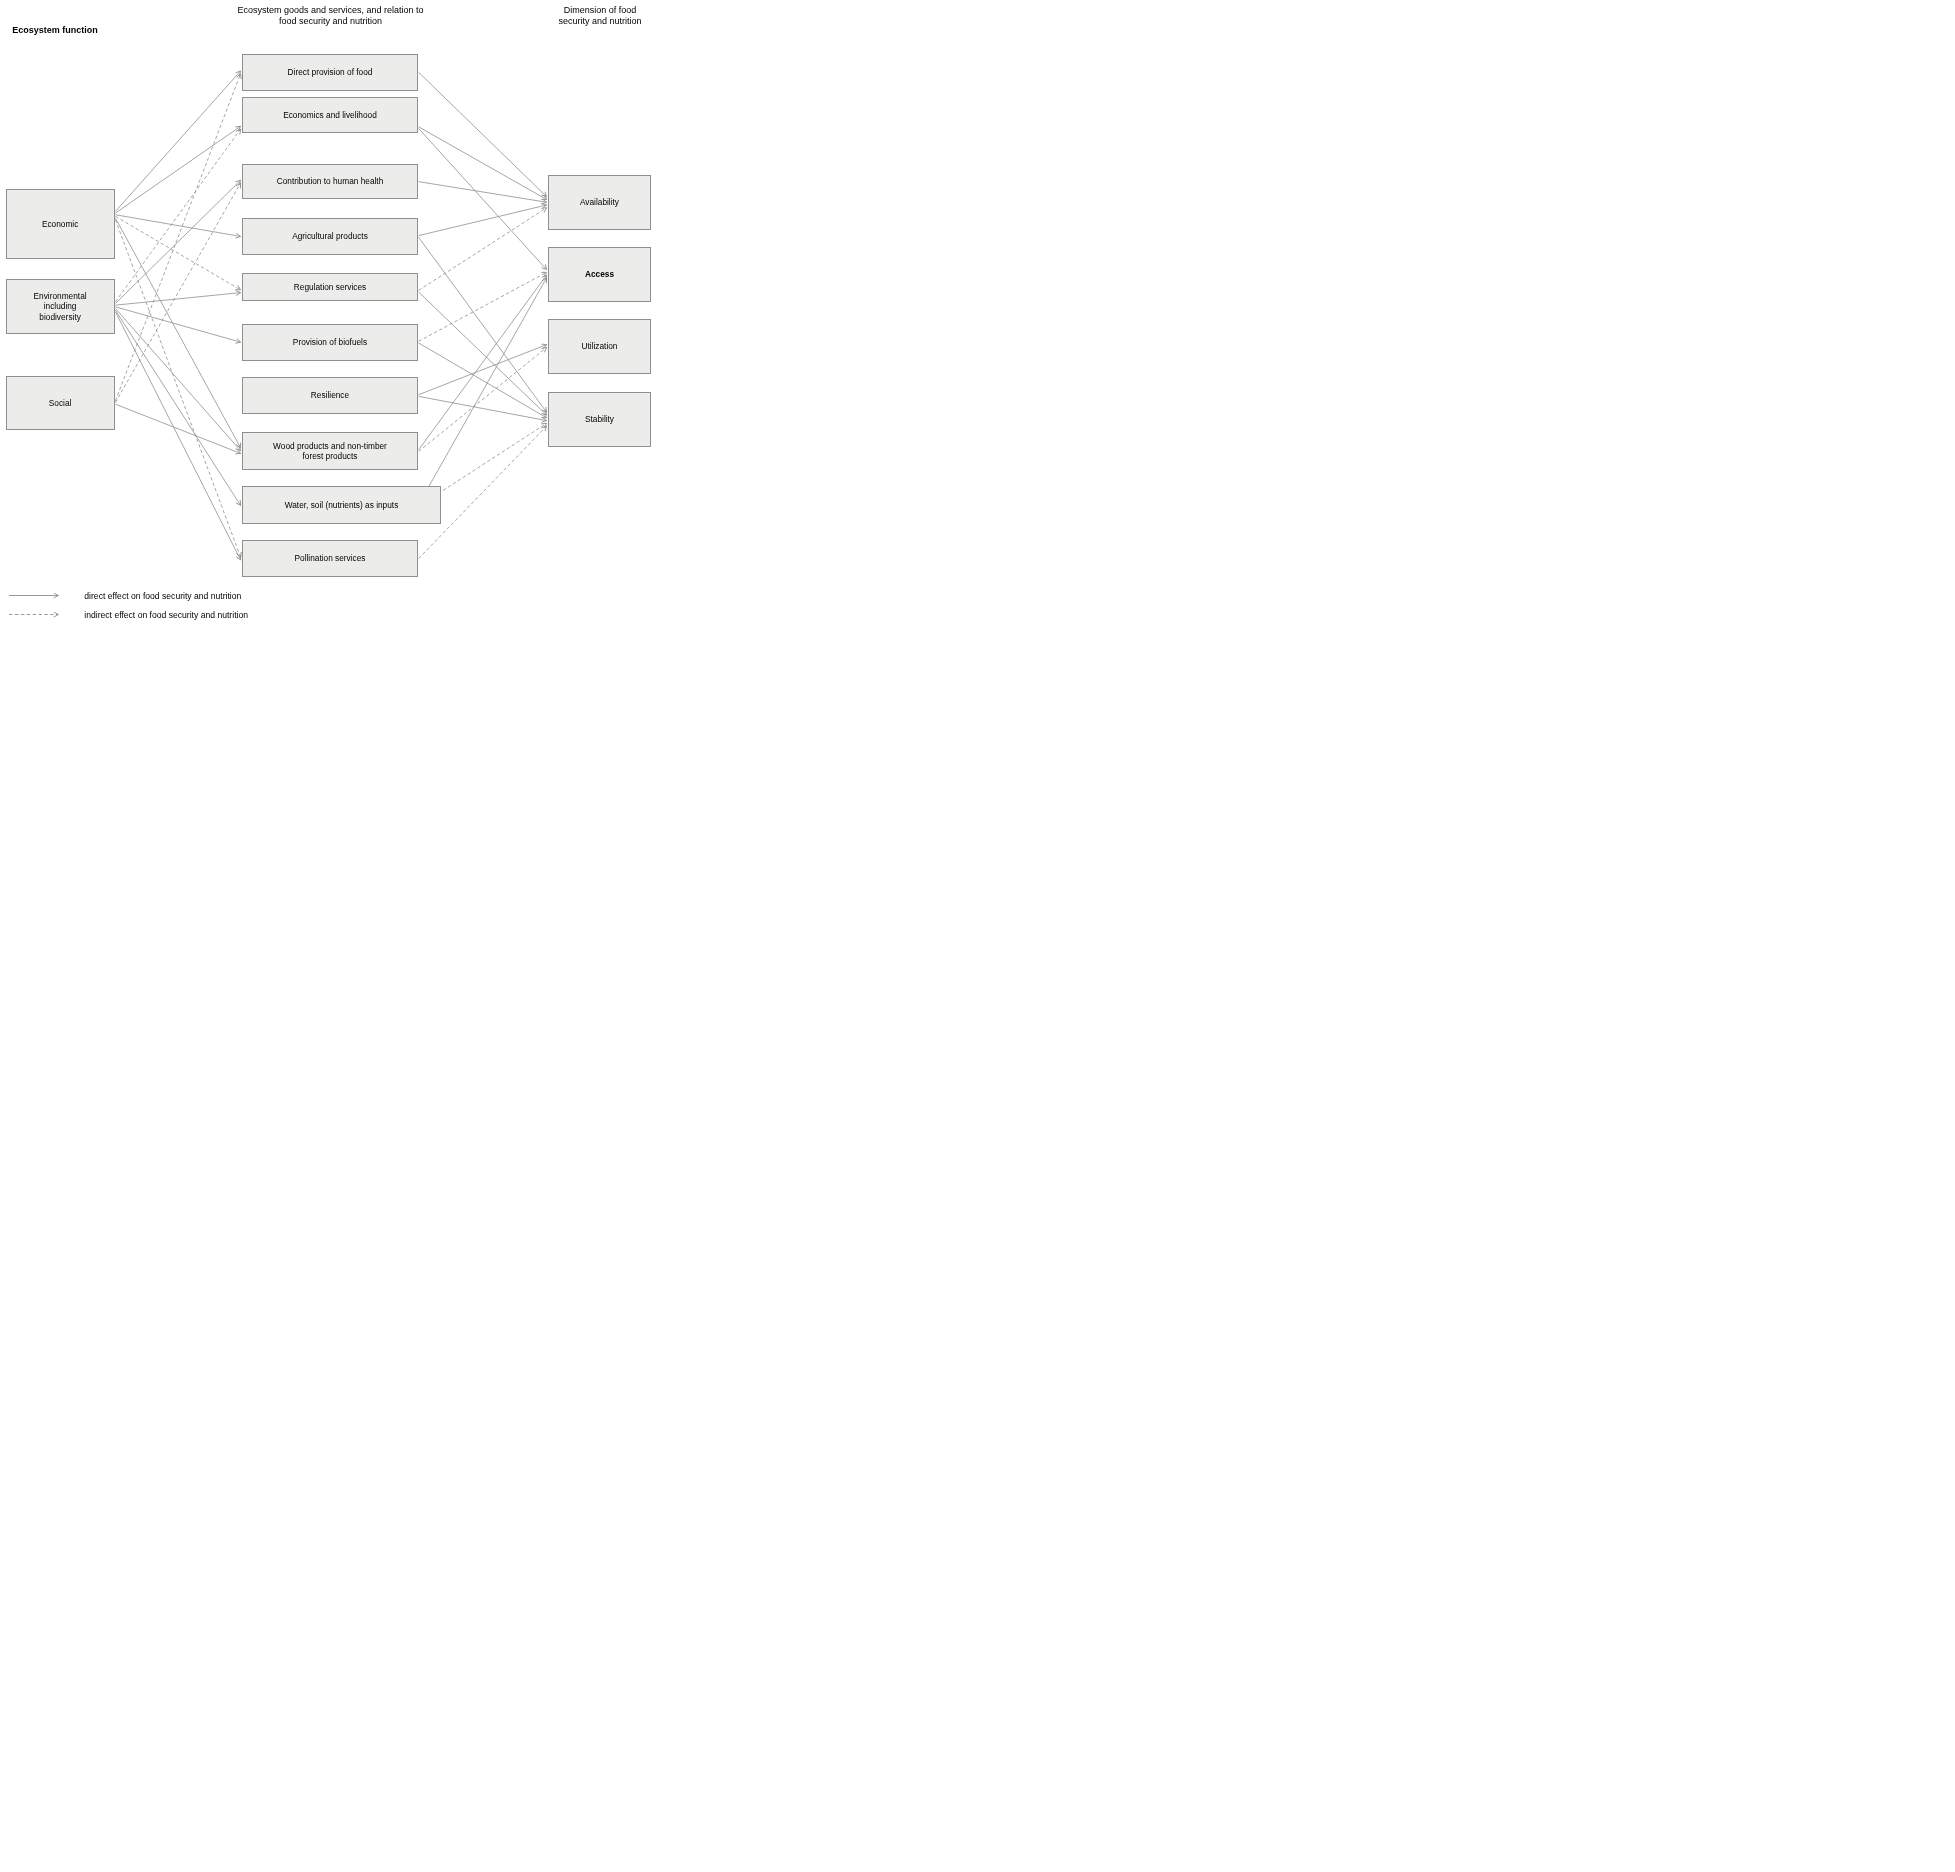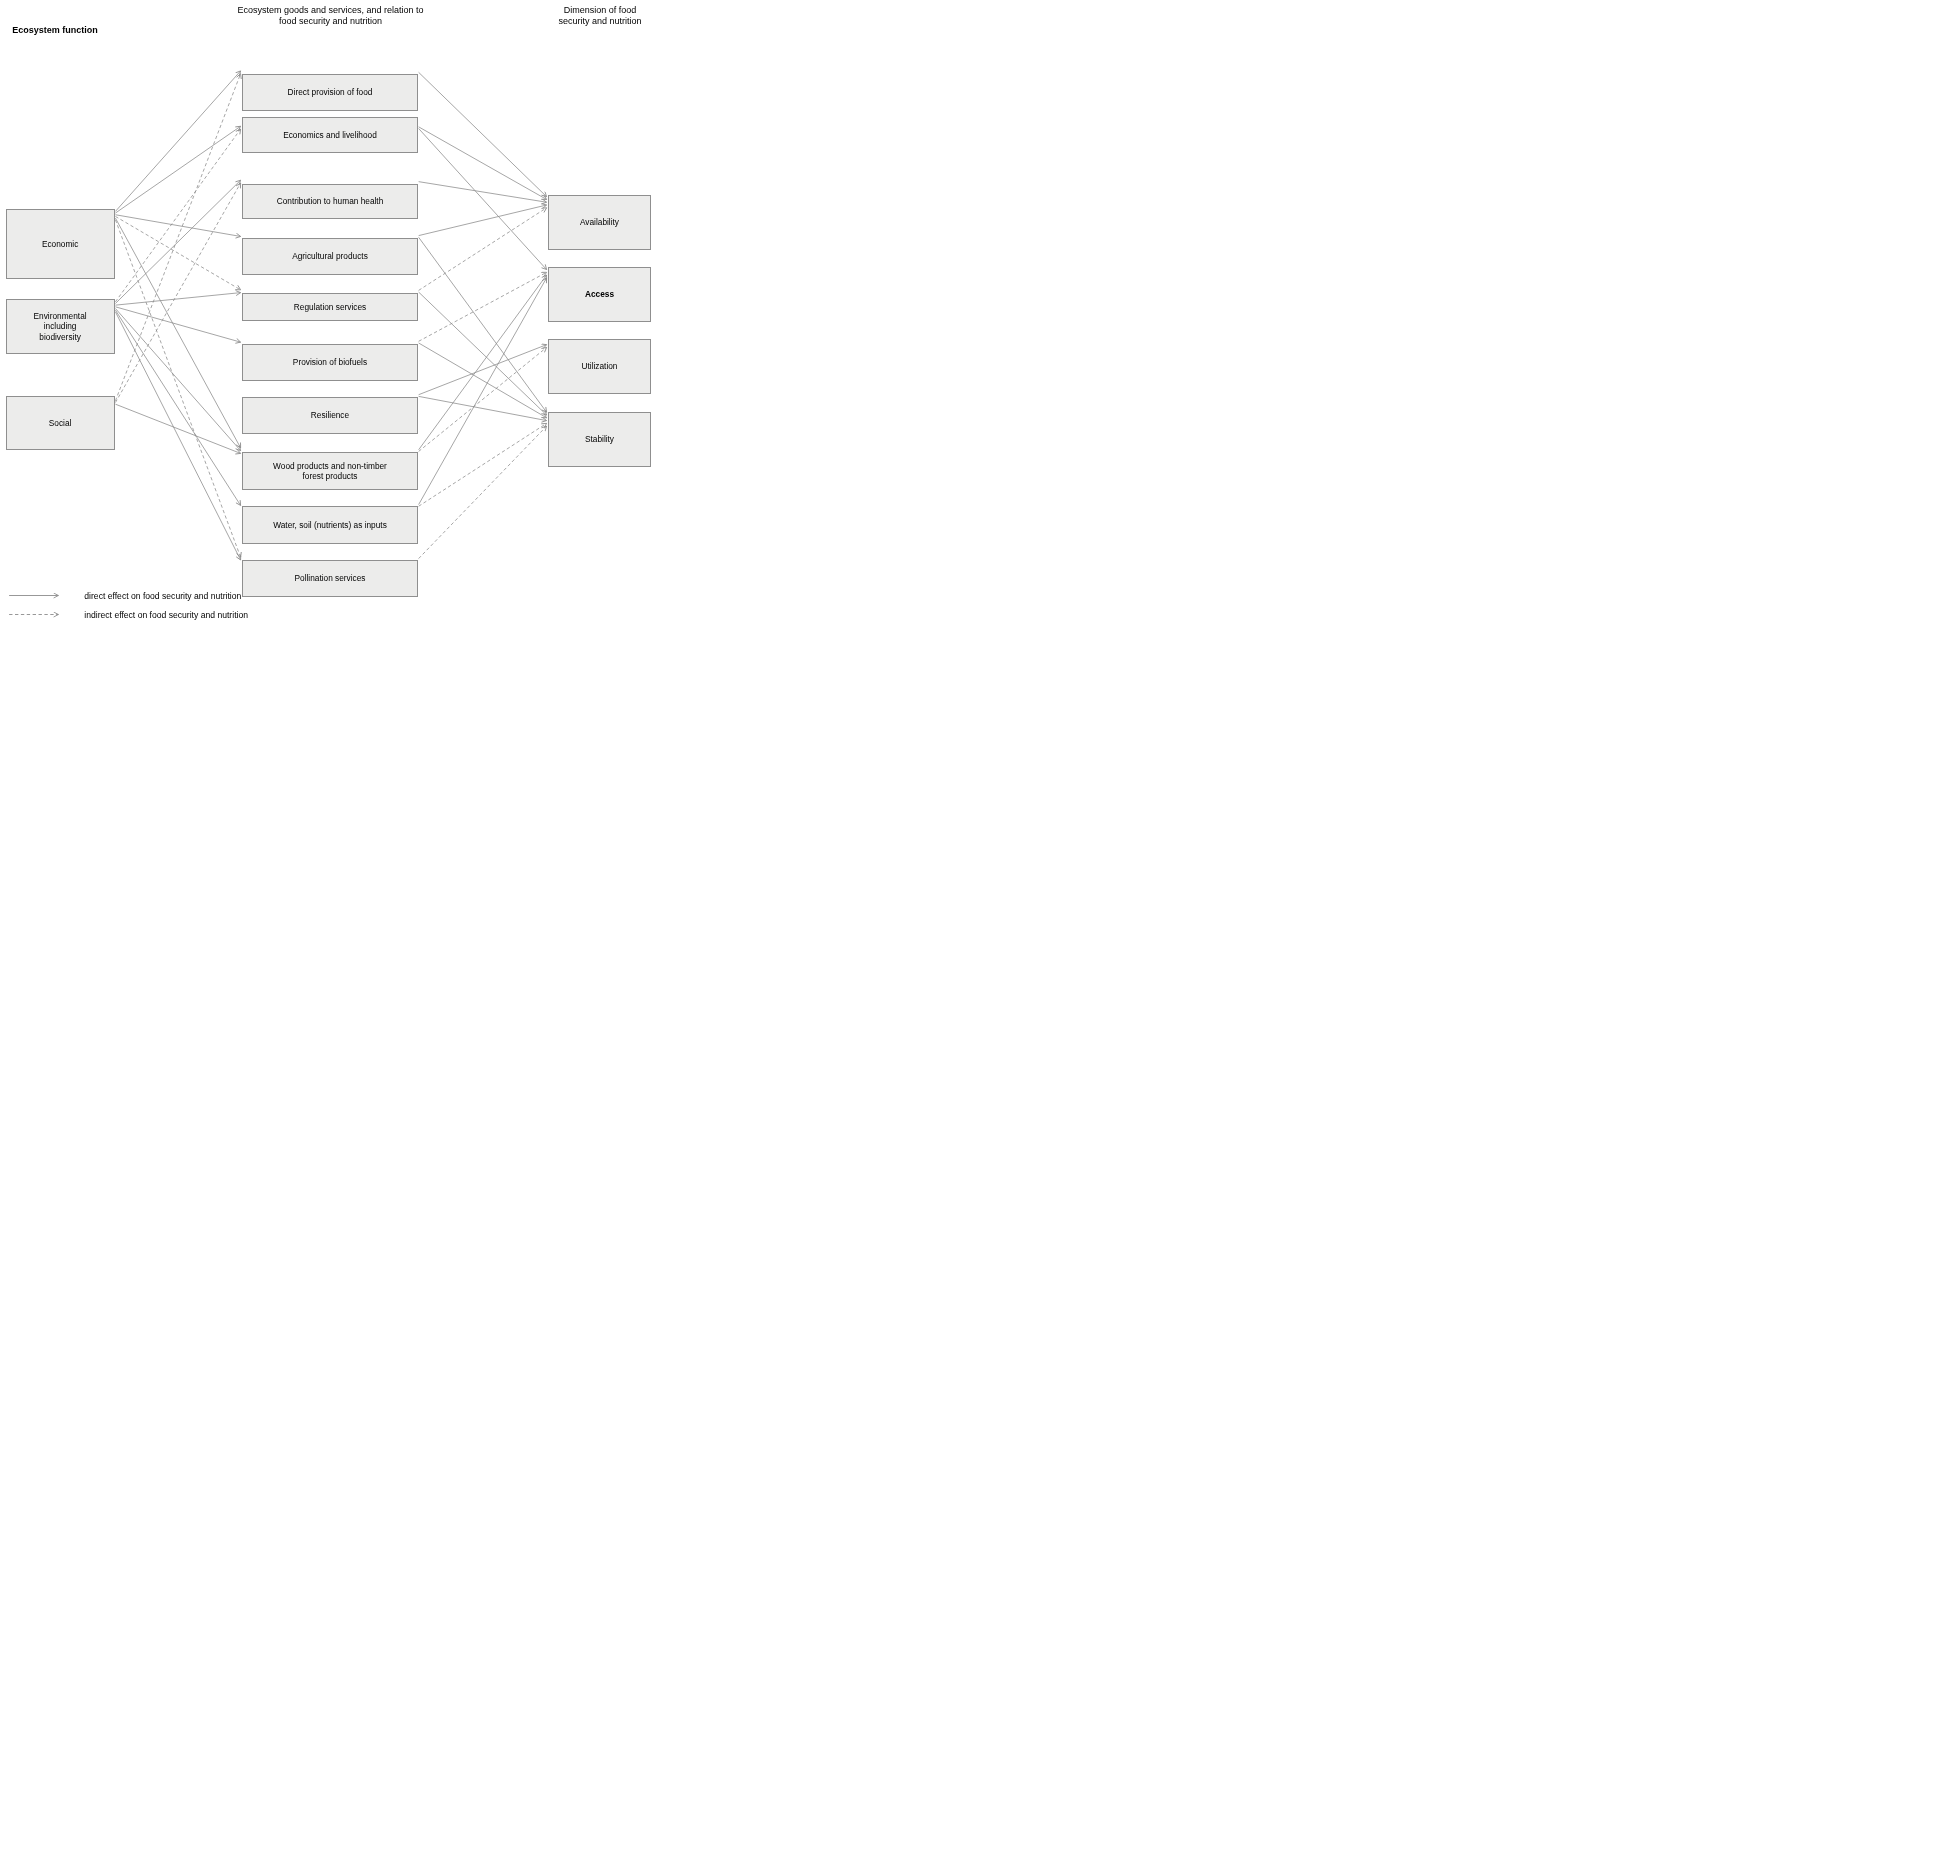--- a/index.html
+++ b/index.html
@@ -20,21 +20,20 @@
   .node{
     position:absolute;
     background:var(--box-fill);
     border:1.1px solid var(--box-border);
     box-sizing:border-box;
     display:flex;align-items:center;justify-content:center;
     text-align:center;
     font-size:8.3px;line-height:1.25;
     white-space:pre-line;
     padding:1.1px 3.3px;
-    margin-top:20px;
   }
   #legend{position:absolute;left:8.3px;top:591px;width:390px;}
   .legend-row{display:flex;align-items:flex-start;height:14.5px;margin-bottom:4.5px;}
   .legend-sample{width:56px;height:9px;margin-right:20px;flex:0 0 auto;}
   .legend-label{font-size:8.6px;}
 </style>
 </head>
 <body>
 
 <div id="stage">
@@ -96,21 +95,21 @@
       <div class="node" style="left: 5.6px; top: 376px; width: 109px; height: 54px;">Social</div>
       <div class="node" style="left: 242px; top: 54px; width: 176px; height: 37px;">Direct provision of food</div>
       <div class="node" style="left: 242px; top: 97px; width: 176px; height: 36px;">Economics and livelihood</div>
       <div class="node" style="left: 242px; top: 164px; width: 176px; height: 35px;">Contribution to human health</div>
       <div class="node" style="left: 242px; top: 218px; width: 176px; height: 37px;">Agricultural products</div>
       <div class="node" style="left: 242px; top: 273px; width: 176px; height: 28px;">Regulation services</div>
       <div class="node" style="left: 242px; top: 324px; width: 176px; height: 37px;">Provision of biofuels</div>
       <div class="node" style="left: 242px; top: 377px; width: 176px; height: 37px;">Resilience</div>
       <div class="node" style="left: 242px; top: 432px; width: 176px; height: 38px;">Wood products and non-timber
 forest products</div>
-      <div class="node" style="left: 242px; top: 486px; width: 176px; height: 38px;">Water, soil (nutrients) as inputs</div>
+      <div class="node" style="left: 242px; top: 486px; width: 199px; height: 38px;">Water, soil (nutrients) as inputs</div>
       <div class="node" style="left: 242px; top: 540px; width: 176px; height: 37px;">Pollination services</div>
       <div class="node" style="left: 548px; top: 175px; width: 103px; height: 55px;">Availability</div>
       <div class="node" style="left: 548px; top: 247px; width: 103px; height: 55px; font-weight: bold;">Access</div>
       <div class="node" style="left: 548px; top: 319px; width: 103px; height: 55px;">Utilization</div>
       <div class="node" style="left: 548px; top: 392px; width: 103px; height: 55px;">Stability</div>
     </div>
 
   <div id="legend">
     <div class="legend-row">
       <svg class="legend-sample" viewBox="0 0 100 16">

